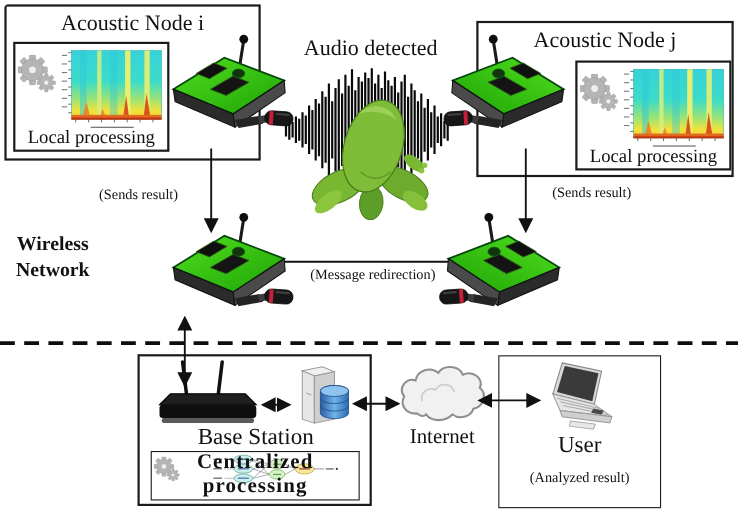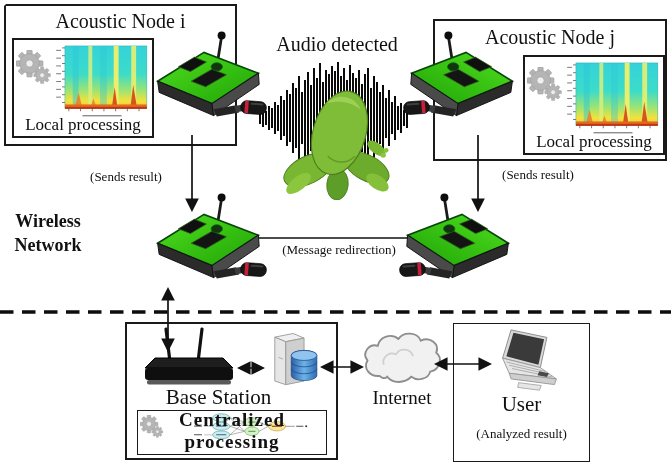--- a/index.html
+++ b/index.html
@@ -349,37 +349,37 @@
     <div>Network</div>
   </div>
 
   <div class="box z1" style="left:125px;top:322px;width:213px;height:138px;"></div>
   <svg class="abs z2" style="left:138px;top:326px;" width="102" height="66">
       <use href="#sym-router"></use>
     </svg>
   <svg class="abs z2" style="left:262px;top:329px;" width="64" height="62">
       <use href="#sym-server"></use>
     </svg>
-  <div class="lbl t21 z3" style="left:136px;top:385px;width:165px;">Base Station</div>
+  <div class="lbl t21 z3" style="left:150px;top:385px;width:165px;">Base Station</div>
   <div class="thinbox z3" style="left:137px;top:410px;width:190px;height:45px;">
     <svg class="abs" style="left:2px;top:4px;" width="24" height="24">
         <use href="#sym-gear"></use>
       </svg>
     <svg class="abs" style="left:22px;top:1px;" width="166" height="30">
         <use href="#sym-neuralnet"></use>
       </svg>
     <div class="cp-label">Centralized processing</div>
   </div>
 
   <svg class="abs z2" style="left:358px;top:326px;" width="86" height="62">
       <use href="#sym-cloud"></use>
     </svg>
   <div class="lbl z3" style="left:360px;top:387px;width:84px;font-size:19px;">Internet</div>
 
-  <div class="thinbox z1" style="left:453px;top:323px;width:137px;height:139px;">
+  <div class="thinbox z1" style="left:453px;top:323px;width:148px;height:139px;">
     <svg class="abs" style="left:32px;top:4px;" width="86" height="66">
         <use href="#sym-laptop"></use>
       </svg>
     <div class="lbl t21" style="left:0;right:0;top:68px;">User</div>
     <div class="lbl t18" style="left:0;right:0;top:102px;">(Analyzed result)</div>
   </div>
 
 </div>
 
 </body></html>

